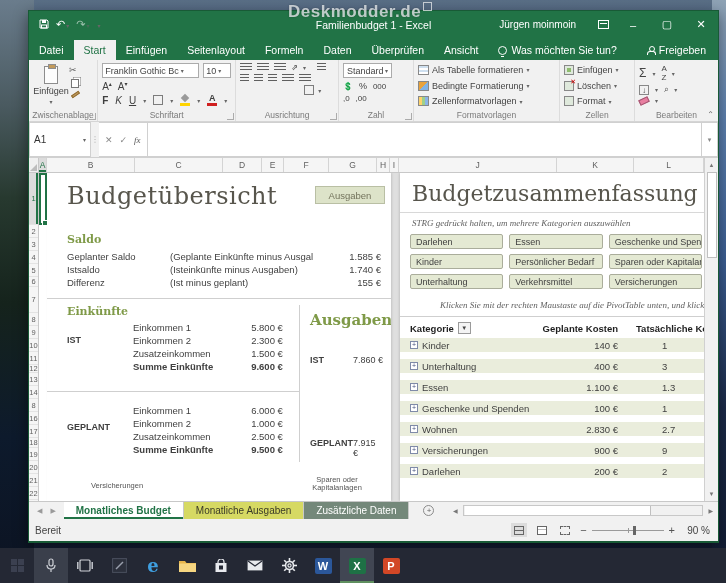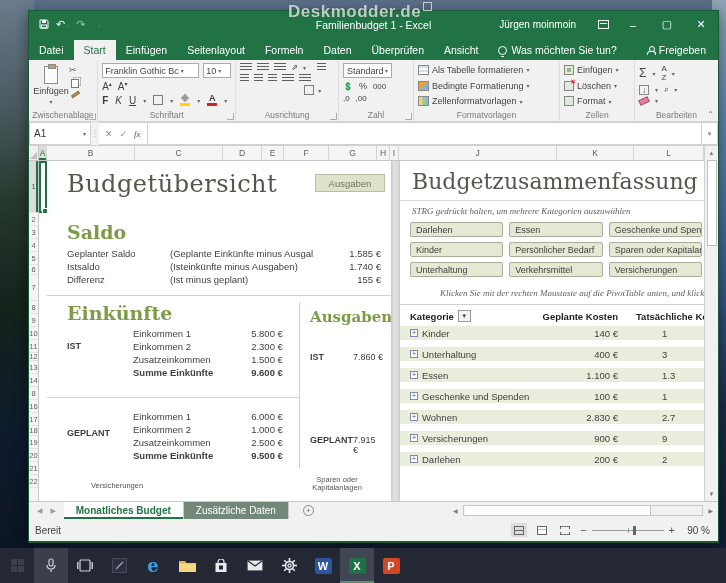--- a/index.html
+++ b/index.html
@@ -86,21 +86,21 @@
   .cell-ic.ins::after{content:"";position:absolute;inset:2px;background:#8fbc6f;}
   .edit-grid { display:flex; flex-direction:column; gap:2px; padding-top:1px;}
   .erow { display:flex; align-items:center; gap:6px; }
   .sigma { font-size:12px; color:#444; line-height:11px;}
   .sort-ic { font-size:8px; color:#444; letter-spacing:-1px;}
   .fill-dn { width:10px; height:10px; border:1px solid #888; color:#444; font-size:8px; line-height:9px; text-align:center;}
   .eraser { width:10px; height:6px; background:#e87ea0; border:1px solid #a05570; transform:rotate(-25deg); }
   .collapse { position:absolute; right:4px; bottom:2px; font-size:8px; color:#666; }
 
   
-  .fbar { height:24px; background:#f1f1f1; display:flex; align-items:stretch; border-bottom:1px solid #d0d0d0; flex:0 0 auto; }
+  .fbar { height:36px; background:#f1f1f1; display:flex; align-items:stretch; border-bottom:1px solid #d0d0d0; flex:0 0 auto; }
   .namebox { width:62px; background:#fff; border:1px solid #d0d0d0; display:flex; align-items:center; justify-content:space-between; font-size:10px; color:#333; padding:0 4px; }
   .fbar .fdots { width:8px; display:flex; align-items:center; justify-content:center; color:#aaa; font-size:8px; }
   .fops { display:flex; align-items:center; gap:7px; background:#fff; border:1px solid #d0d0d0; border-left:none; padding:0 6px; color:#8a8a8a; font-size:9px; }
   .fops .fx { font-style:italic; font-family:"Liberation Serif",serif; color:#555; }
   .finput { flex:1; background:#fff; border:1px solid #d0d0d0; border-left:none; }
   .fexpand { width:16px; background:#fff; border:1px solid #d0d0d0; border-left:none; color:#888; font-size:7px; display:flex; align-items:center; justify-content:center; }
 
   
   .sheet-zone { position:relative; flex:1; background:#e6e6e6; overflow:hidden; display:flex; flex-direction:column; }
   .colheads { height:15px; display:flex; flex:0 0 auto; background:#f5f5f5; border-bottom:1px solid #c8c8c8; padding-right:14px; }
@@ -120,21 +120,21 @@
   .card { background:#fff; height:100%; position:relative; overflow:hidden; }
   .lcard { width:344px; box-shadow:1px 0 2px rgba(0,0,0,.12); }
   .gapcol { width:9px; background:#dfdfdf; }
   .rcard { flex:1; box-shadow:-1px 0 2px rgba(0,0,0,.12); }
 
   .serif { font-family:"DejaVu Serif","Liberation Serif",serif; }
   .lc-head { display:flex; justify-content:space-between; align-items:flex-start; padding:9px 6px 0 20px; height:52px; }
   .big-title { font-size:24px; color:#57554c; letter-spacing:.5px; }
   .ausg-btn { margin-top:4px; width:70px; height:18px; background:#dde3c9; border:1px solid #b9bfa4; color:#73735c; font-size:9.5px; display:flex; align-items:center; justify-content:center; }
   .olive { color:#7f9a48; }
-  .sec-h { font-size:19px; font-weight:bold; padding-left:20px; }
+  .sec-h { font-size:11px; font-weight:bold; padding-left:20px; }
   .saldo-h { margin-top:8px; }
   .saldo-rows { padding:4px 10px 0 20px; }
   .srow { display:flex; font-size:9.5px; color:#3f3f3f; height:13px; align-items:center; }
   .srow .sl { width:103px; }
   .srow .sd { flex:1; white-space:nowrap; overflow:hidden; }
   .srow .sv { width:52px; text-align:right; }
   .hline { border-top:1px solid #cfcfcf; margin:7px 0 0; }
   .twocol { position:relative; padding-right:92px; margin-top:0; }
   .inc-h { margin-top:6px; }
   .blockrow { display:flex; padding:3px 4px 6px 20px; }
@@ -675,20 +675,21 @@
         <span class="varrow">▼</span>
       </div>
     </div>
 
     <div class="tabbar">
       <span class="tnav">
         <span>◀</span>
         <span>▶</span>
       </span>
       <span class="stab active">Monatliches Budget</span>
+      <span class="stab yellow">Monatliche Ausgaben</span>
       <span class="stab grn">Zusätzliche Daten</span>
       <span class="addsheet">
           <span class="circ">+</span>
         </span>
       <span class="hscroll">
         <span class="hs-ar">◀</span>
         <span class="hs-track">
             <span class="hs-thumb"></span>
           </span>
         <span class="hs-ar">▶</span>

